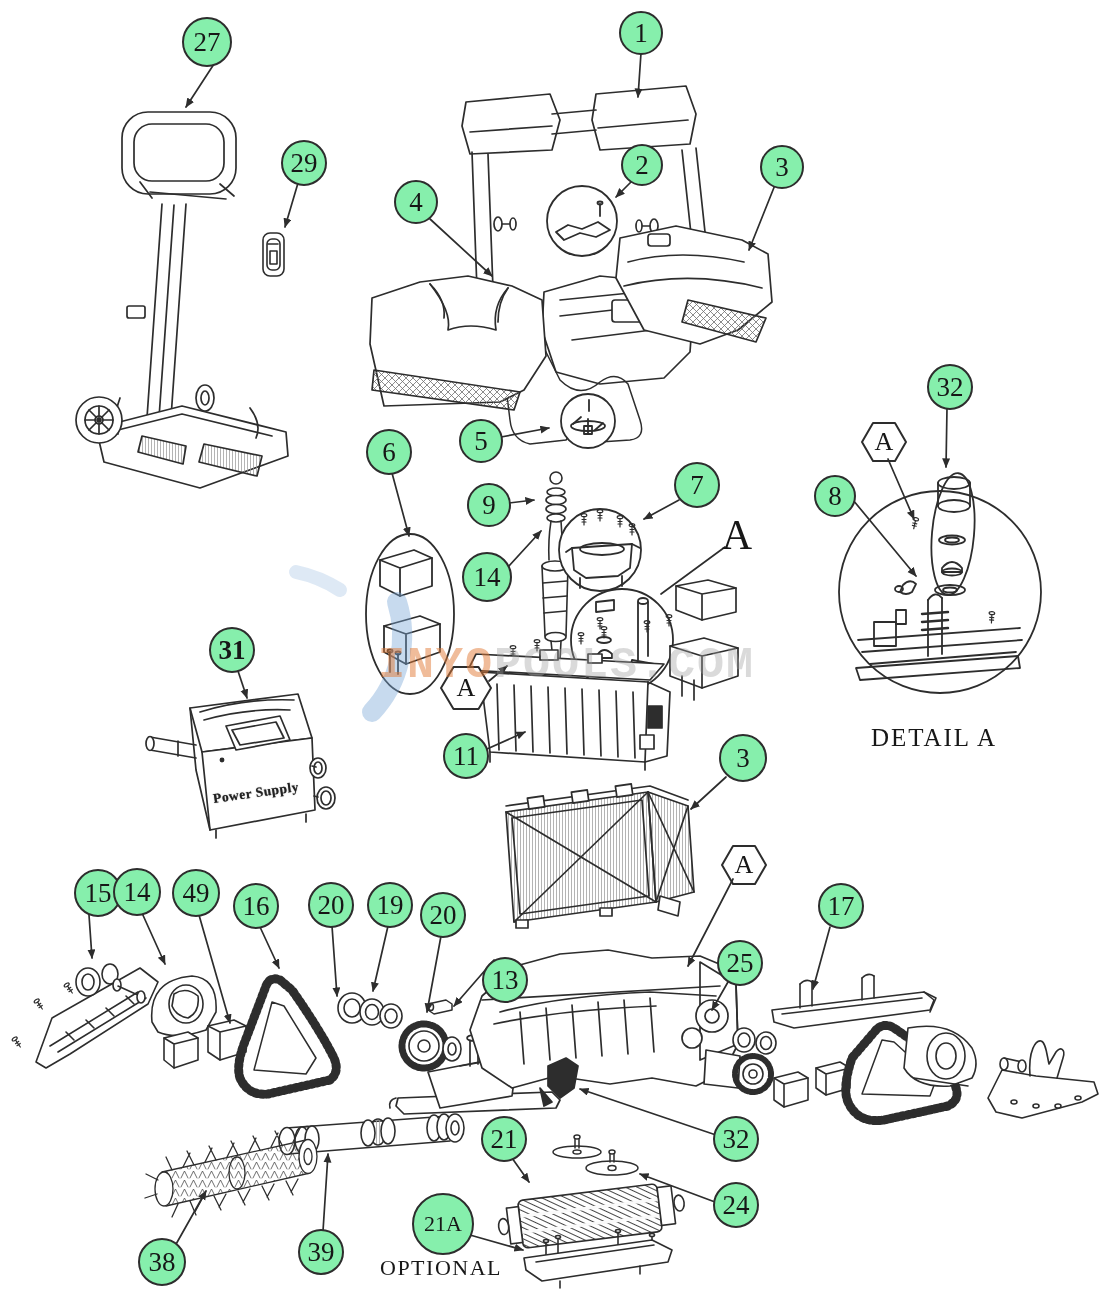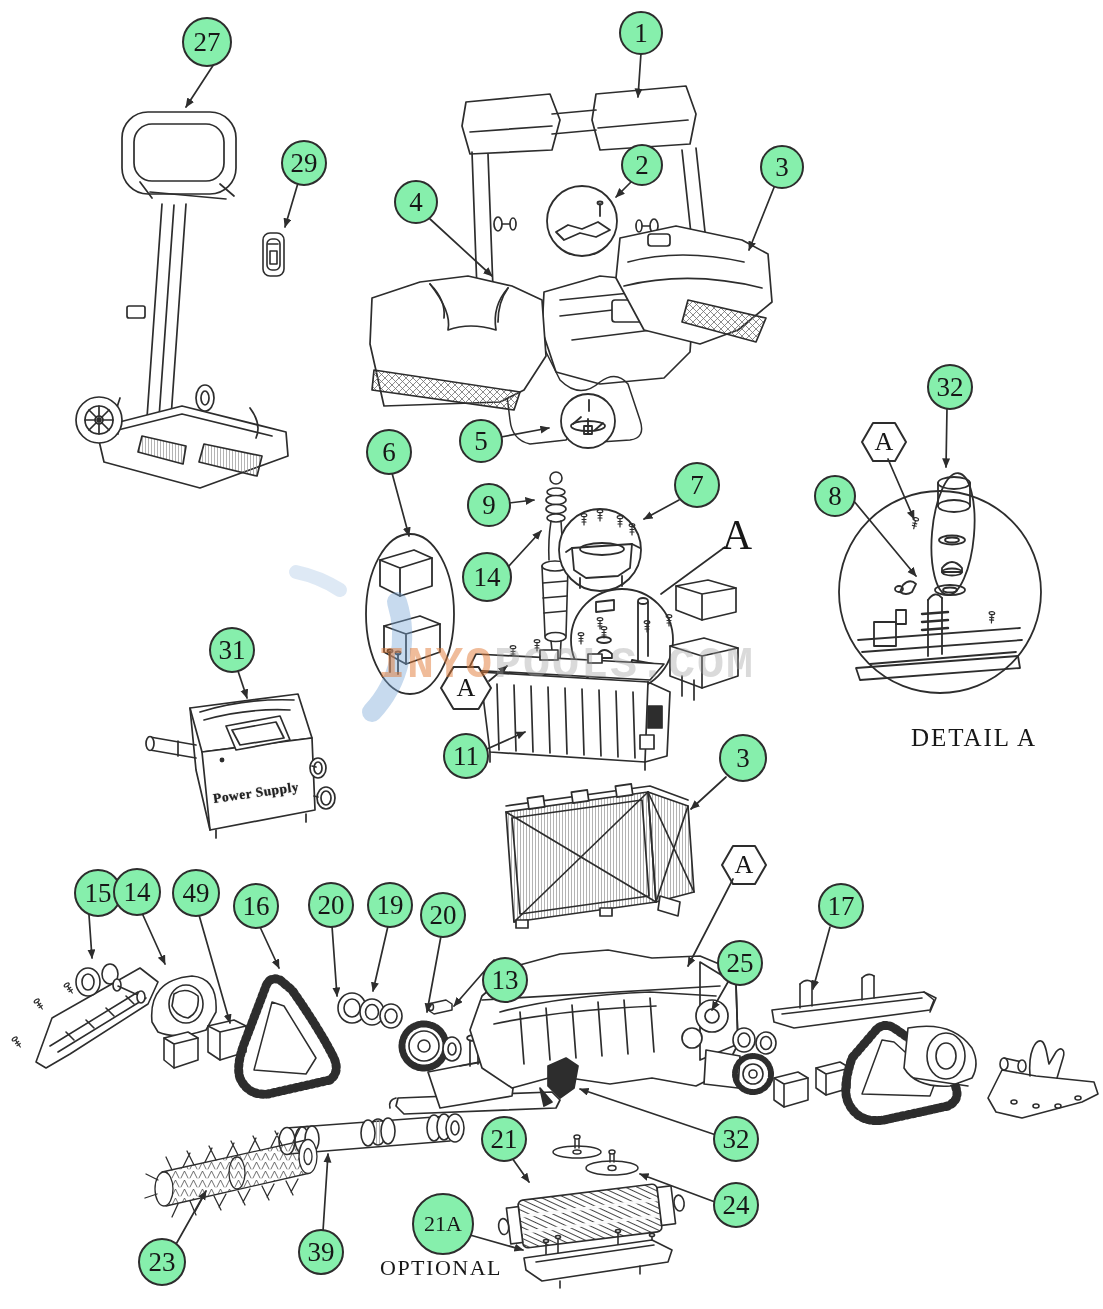--- a/index.html
+++ b/index.html
@@ -501,42 +501,42 @@
 <div class="callout" style="left:642px;top:165px;width:38px;height:38px;">2</div>
 <div class="callout" style="left:782px;top:167px;width:40px;height:40px;">3</div>
 <div class="callout" style="left:416px;top:202px;width:40px;height:40px;">4</div>
 <div class="callout" style="left:481px;top:441px;width:40px;height:40px;">5</div>
 <div class="callout" style="left:389px;top:452px;width:42px;height:42px;">6</div>
 <div class="callout" style="left:489px;top:505px;width:40px;height:40px;">9</div>
 <div class="callout" style="left:697px;top:485px;width:42px;height:42px;">7</div>
 <div class="callout" style="left:487px;top:577px;width:46px;height:46px;">14</div>
 <div class="callout" style="left:835px;top:496px;width:38px;height:38px;">8</div>
 <div class="callout" style="left:950px;top:387px;width:42px;height:42px;">32</div>
-<div class="callout" style="left:232px;top:650px;width:42px;height:42px;">31</div>
+<div class="callout" style="left:232px;top:650px;width:42px;height:42px;font-weight:bold;">31</div>
 <div class="callout" style="left:466px;top:756px;width:42px;height:42px;">11</div>
 <div class="callout" style="left:743px;top:758px;width:44px;height:44px;">3</div>
 <div class="callout" style="left:98px;top:893px;width:44px;height:44px;">15</div>
 <div class="callout" style="left:137px;top:892px;width:44px;height:44px;">14</div>
 <div class="callout" style="left:196px;top:893px;width:44px;height:44px;">49</div>
 <div class="callout" style="left:256px;top:906px;width:42px;height:42px;">16</div>
 <div class="callout" style="left:331px;top:905px;width:42px;height:42px;">20</div>
 <div class="callout" style="left:390px;top:905px;width:42px;height:42px;">19</div>
 <div class="callout" style="left:443px;top:915px;width:42px;height:42px;">20</div>
 <div class="callout" style="left:505px;top:940px;width:42px;height:42px;margin-top:40px;">13</div>
 <div class="callout" style="left:740px;top:963px;width:42px;height:42px;font-family:Liberation Serif, serif;">25</div>
 <div class="callout" style="left:841px;top:906px;width:42px;height:42px;">17</div>
 <div class="callout" style="left:504px;top:1139px;width:42px;height:42px;">21</div>
 <div class="callout" style="left:736px;top:1139px;width:42px;height:42px;">32</div>
 <div class="callout" style="left:736px;top:1205px;width:42px;height:42px;">24</div>
 <div class="callout" style="left:443px;top:1224px;width:58px;height:58px;font-size:22px;">21A</div>
 <div class="callout" style="left:321px;top:1252px;width:42px;height:42px;">39</div>
-<div class="callout" style="left:162px;top:1262px;width:44px;height:44px;">23</div>
+<div class="callout" style="left:162px;top:1262px;width:44px;height:44px;">38</div>
 
 <div class="hexlabel" style="left:466px;top:688px;">A</div>
 <div class="hexlabel" style="left:744px;top:865px;">A</div>
 <div class="hexlabel" style="left:884px;top:442px;">A</div>
 <div class="plain-a" style="left:737px;top:535px;">A</div>
 
-<div class="caption" id="detail-a-caption" style="left:934px;top:738px;margin-left:40px;">DETAIL A</div>
+<div class="caption" id="detail-a-caption" style="left:934px;top:738px;">DETAIL A</div>
 <div class="caption" id="optional-caption" style="left:441px;top:1268px;">OPTIONAL</div>
 <div class="caption" id="power-supply-label" style="left:256px;top:793px;">Power Supply</div>
 
 </div>
 
 </body></html>

